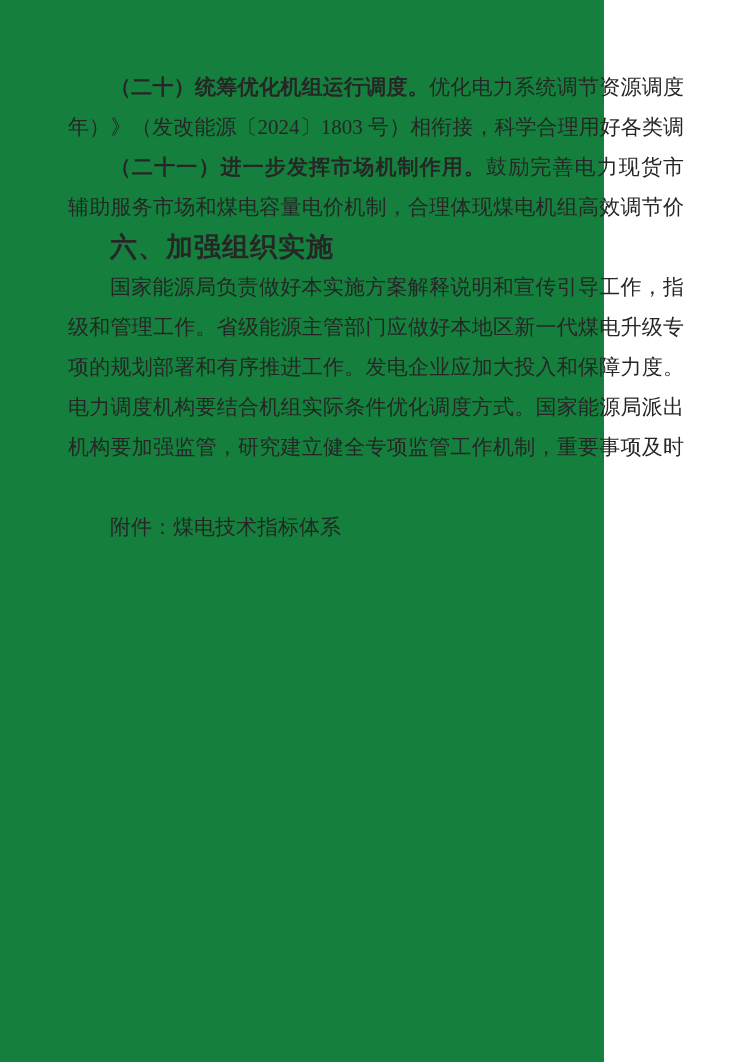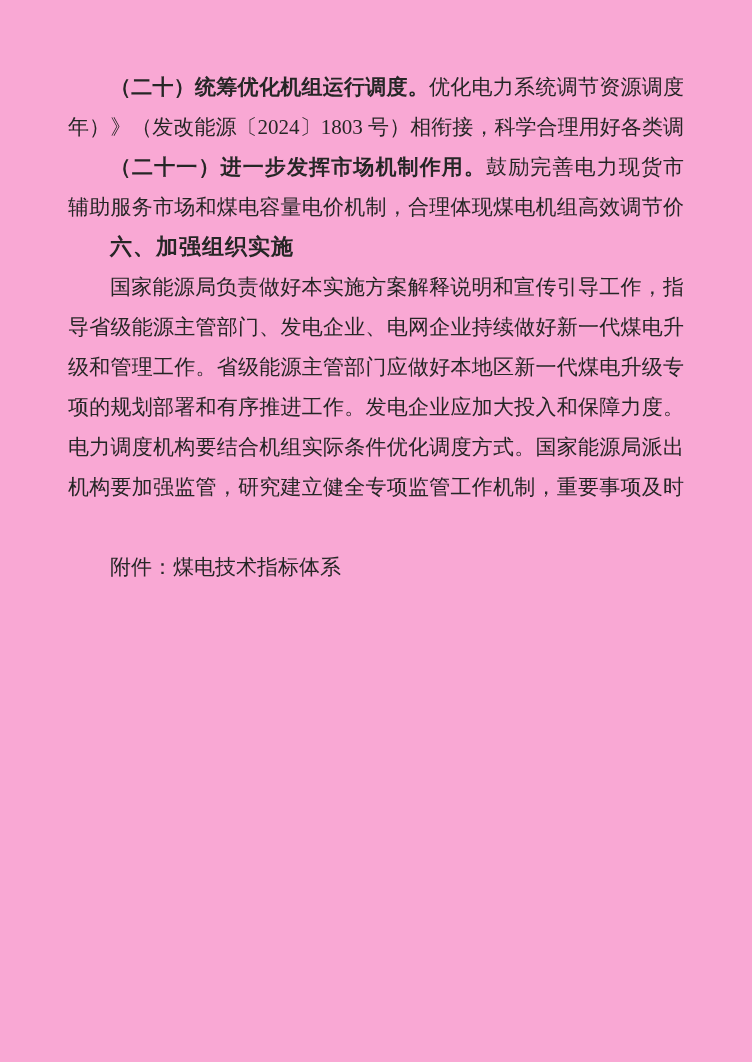--- a/index.html
+++ b/index.html
@@ -7,23 +7,23 @@
     padding: 0;
   }
   body {
     width: 752px;
     height: 1062px;
     background: #ffffff;
     overflow: hidden;
   }
   .page {
     position: relative;
-    width: 752px;
+    width: 604px;
     height: 1062px;
-    background: #f9a8d4;
+    background: #15803d;
   }
   .content {
     position: absolute;
     left: 68px;
     top: 67px;
     width: 616px;
     color: #262626;
     font-family: "Liberation Serif", "DejaVu Serif", serif;
     font-size: 21px;
     line-height: 40px;
@@ -48,21 +48,21 @@
     text-indent: 42px;
   }
   .lead {
     font-weight: 700;
   }
   .heading {
     display: block;
     height: 40px;
     font-family: "Liberation Sans", "DejaVu Sans", sans-serif;
     font-weight: 700;
-    font-size: 22px;
+    font-size: 27px;
     text-indent: 42px;
     letter-spacing: 1px;
   }
   .attachment {
     margin-top: 40px;
     height: 40px;
     text-indent: 42px;
   }
   .attach-title {
   }
@@ -80,21 +80,20 @@
 
     <p class="para">
       <span class="line full indent"><span class="lead">（二十一）进一步发挥市场机制作用。</span><span>鼓励完善电力现货市场、</span></span>
       <span class="line full">辅助服务市场和煤电容量电价机制，合理体现煤电机组高效调节价</span>
     </p>
 
     <div class="heading">六、加强组织实施</div>
 
     <p class="para">
       <span class="line full indent">国家能源局负责做好本实施方案解释说明和宣传引导工作，指</span>
-      <span class="line full">导省级能源主管部门、发电企业、电网企业持续做好新一代煤电升</span>
       <span class="line full">级和管理工作。省级能源主管部门应做好本地区新一代煤电升级专</span>
       <span class="line full">项的规划部署和有序推进工作。发电企业应加大投入和保障力度。</span>
       <span class="line full">电力调度机构要结合机组实际条件优化调度方式。国家能源局派出</span>
       <span class="line full">机构要加强监管，研究建立健全专项监管工作机制，重要事项及时</span>
     </p>
 
     <div class="attachment">
       <span>附件：</span><span class="attach-title">煤电技术指标体系</span>
     </div>
 

